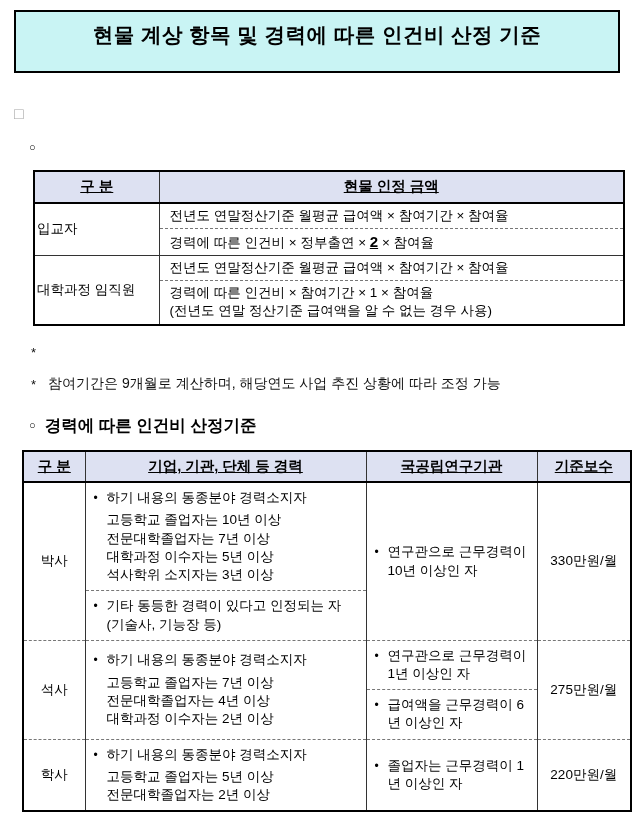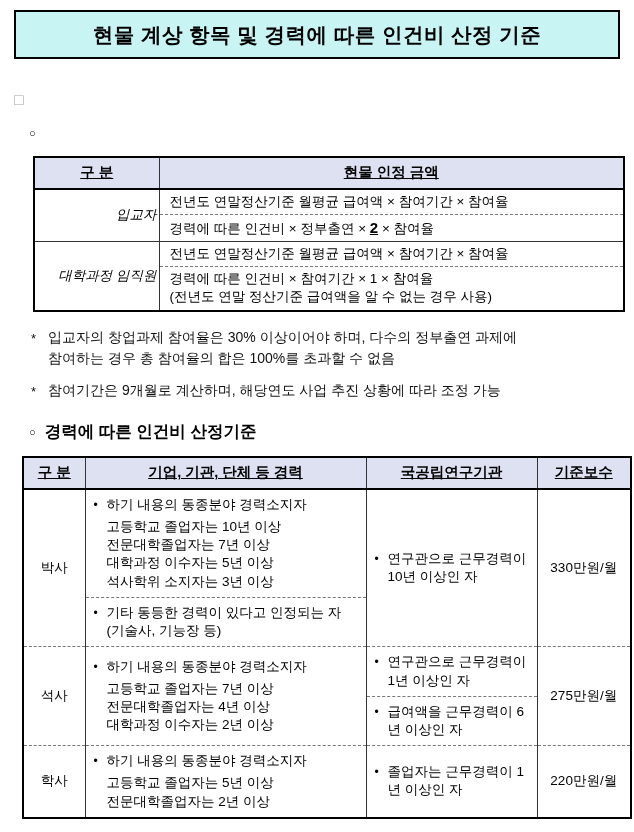--- a/index.html
+++ b/index.html
@@ -5,39 +5,39 @@
   :root { --title-bg:#c9f4f4; --header-bg:#dde1f2; }
   * { box-sizing: border-box; }
   html, body { margin:0; padding:0; }
   body {
     width:634px; height:832px; background:#ffffff; color:#000;
     font-family:"Liberation Sans","DejaVu Sans",sans-serif; overflow:hidden;
   }
   .title-box {
     margin:10px 14px 0 14px; border:2px solid #000; background:var(--title-bg,#c9f4f4);
     text-align:center; font-weight:bold; font-size:20.5px; letter-spacing:0.5px;
-    padding:9px 4px 8px 4px;
+    padding:9px 4px 22px 4px;
   }
   .sec { margin:33px 0 0 14px; font-size:17.5px; font-weight:bold; display:flex; align-items:center; gap:9px; }
   .sec .sq { color:#a8a8a8; font-weight:normal; font-size:16px; line-height:1; }
   .sub { margin:20px 0 0 29px; font-size:16.5px; font-weight:bold; display:flex; align-items:center; gap:9px; }
   .sub .ci { font-size:11px; line-height:1; font-weight:normal; }
 
   table { border-collapse:collapse; table-layout:fixed; font-size:13.5px; line-height:1.35; }
   td, th { border-left:1px solid #333; border-right:1px solid #333; vertical-align:middle; }
   th {
     background:var(--header-bg,#dde1f2); font-weight:bold; font-size:14.5px;
     border-bottom:2px solid #000; padding:5px 2px; text-align:center;text-decoration:underline;
   }
   tr.grp > td, td.dsub { border-top:1px dashed #777; }
   tr.ssep > td { border-top:1px solid #333; }
 
   .t1 { margin:17px 0 0 33px; width:592px; border:2px solid #000; }
   .t1 .c1 { width:125px; }
-  .t1 td.cat { text-align:right; padding:3px 2px; white-space:nowrap;font-style:italic; }
+  .t1 td.cat { text-align:left; padding:3px 2px; white-space:nowrap; }
   .t1 td.amt { padding:3px 4px 3px 10px; }
   .em2 { font-weight:bold; text-decoration:underline; font-size:15px; }
 
   .notes { margin:15px 0 0 31px; font-size:14px; color:#111; }
   .note { display:flex; gap:12px; margin-top:11px; line-height:1.5; }
   .note .star { font-size:13px; padding-top:2px; }
 
   .t2 { margin:13px 0 0 22px; width:608px; border:2px solid #000; }
   .t2 .c1 { width:62px; } .t2 .c2 { width:281px; } .t2 .c3 { width:171px; } .t2 .c4 { width:94px; }
   .t2 td.cat { text-align:center; padding:2px; }
@@ -92,24 +92,20 @@
         <div>경력에 따른 인건비 × 참여기간 × 1 × 참여율</div>
         <div>(전년도 연말 정산기준 급여액을 알 수 없는 경우 사용)</div>
       </td>
     </tr>
   </tbody>
 </table>
 
 <div class="notes">
   <div class="note">
     <span class="star">*</span>
-    <div>
-      <div>입교자의 창업과제 참여율은 30% 이상이어야 하며, 다수의 정부출연 과제에</div>
-      <div>참여하는 경우 총 참여율의 합은 100%를 초과할 수 없음</div>
-    </div>
   </div>
   <div class="note">
     <span class="star">*</span>
     <div>참여기간은 9개월로 계산하며, 해당연도 사업 추진 상황에 따라 조정 가능</div>
   </div>
 </div>
 
 <div class="sub">
   <span class="ci">○</span>
   <span>경력에 따른 인건비 산정기준</span>

